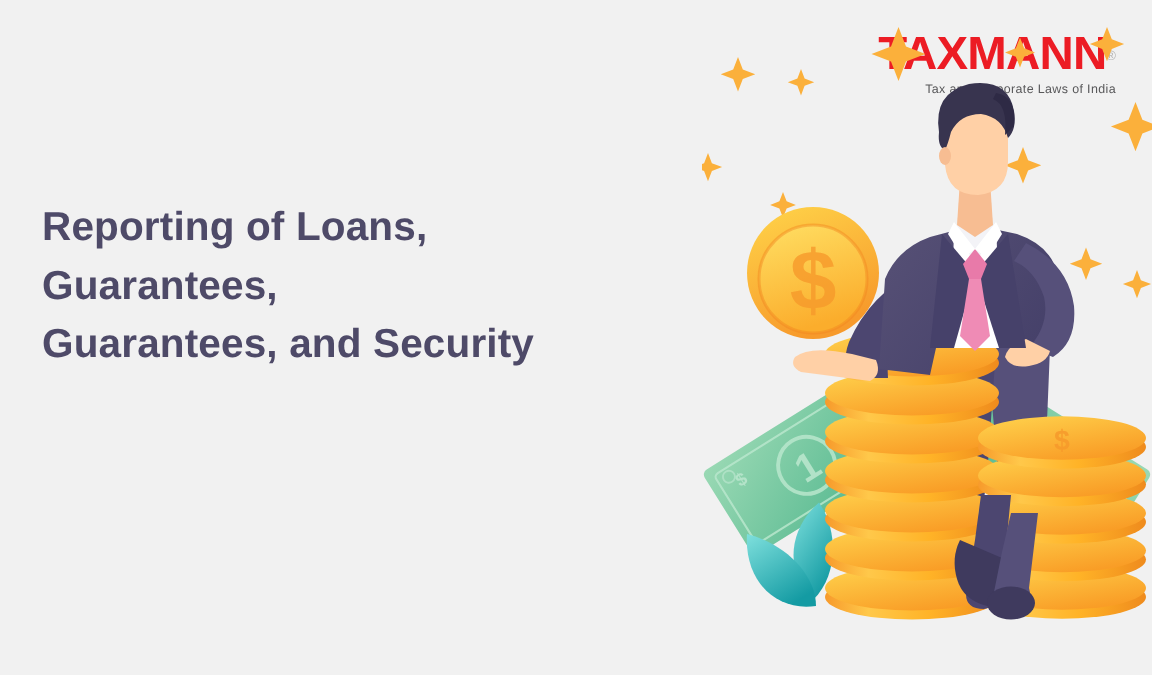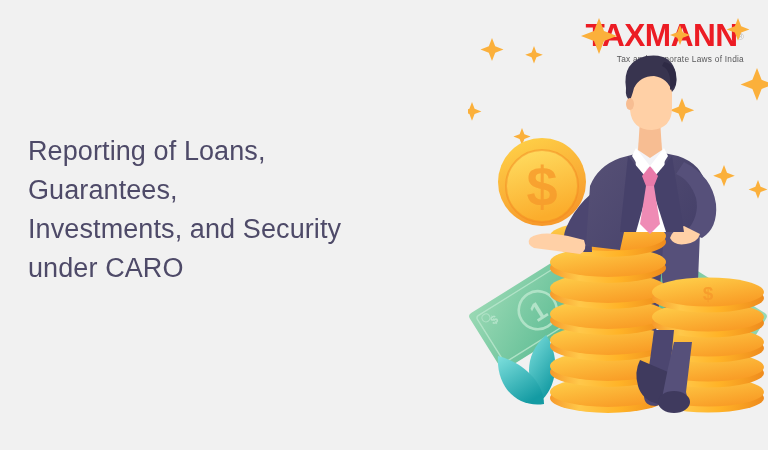--- a/index.html
+++ b/index.html
@@ -51,21 +51,21 @@
 
   
   #headline {
     position: absolute;
     left: 28px;
     top: 132px;
     width: 420px;
     color: #4e4a68;
     font-size: 27px;
     line-height: 39px;
-    font-weight: normal;
+    font-weight: bold;
     letter-spacing: 0.1px;
   }
   #headline .ln { display: block; white-space: nowrap; }
 
   
   #illus {
     position: absolute;
     right: 0;
     top: 0;
     width: 300px;
@@ -81,22 +81,21 @@
   <div id="logo">
     <div>
       <span id="logo-word">TAXMANN</span><span id="logo-reg">®</span>
     </div>
     <div id="logo-tag">Tax and Corporate Laws of India</div>
   </div>
 
   <div id="headline">
     <span class="ln">Reporting of Loans,</span>
     <span class="ln">Guarantees,</span>
-    <span class="ln">Investments, and Security</span>
-    <span class="ln">under CARO</span>
+    <span class="ln">Guarantees, and Security</span>
   </div>
 
   <div id="illus">
     <svg width="300" height="450" viewBox="0 0 300 450" xmlns="http://www.w3.org/2000/svg">
       <defs>
         <linearGradient id="gCoinBig" x1="0" y1="0" x2="0.4" y2="1">
           <stop offset="0%" stop-color="#ffd54a"></stop>
           <stop offset="100%" stop-color="#f79a2b"></stop>
         </linearGradient>
         <linearGradient id="gCoinBigIn" x1="0" y1="0" x2="0.3" y2="1">

